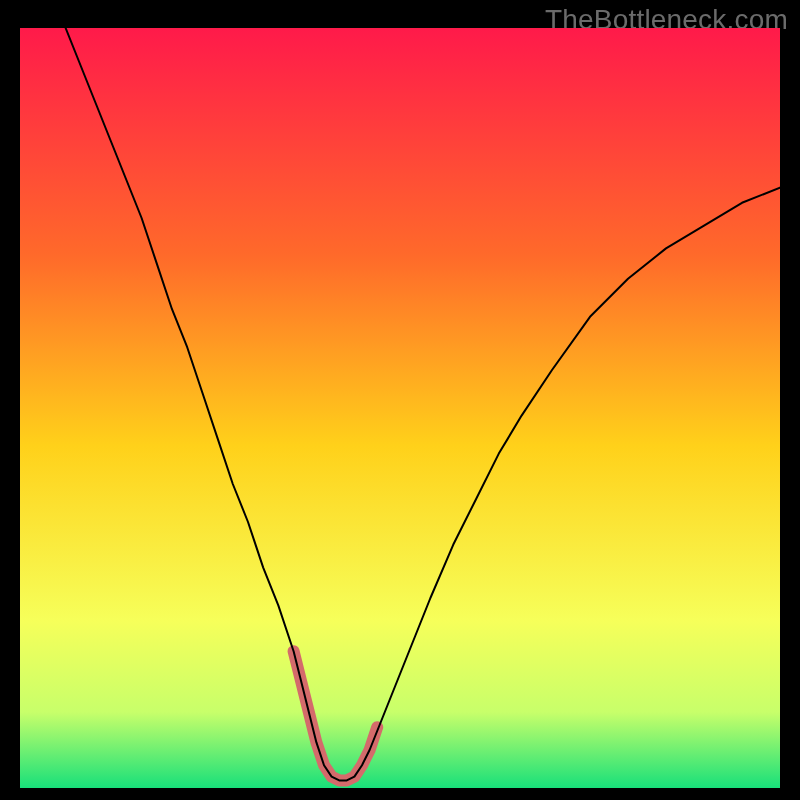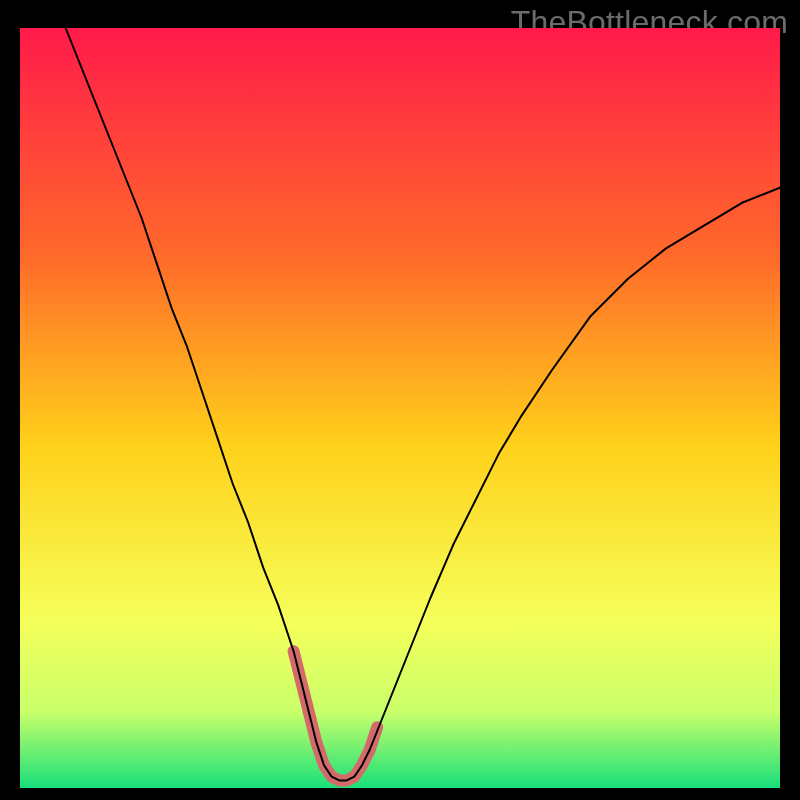--- a/index.html
+++ b/index.html
@@ -17,21 +17,21 @@
     top: 0;
     width: 800px;
     height: 800px;
     background: #000;
   }
   .watermark {
     position: absolute;
     top: 4px;
     right: 12px;
     color: #6b6b6b;
-    font-size: 32px;
+    font-size: 28px;
     font-weight: 500;
     letter-spacing: 0.2px;
     user-select: none;
   }
   .plot {
     position: absolute;
     left: 20px;
     top: 28px;
     width: 760px;
     height: 760px;

